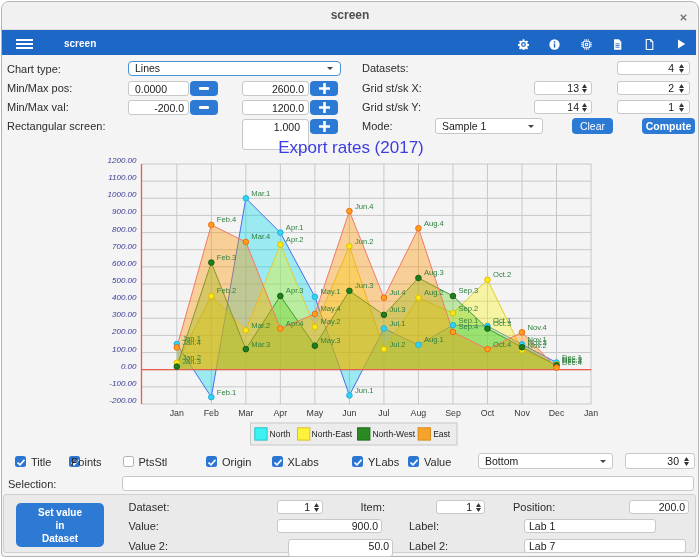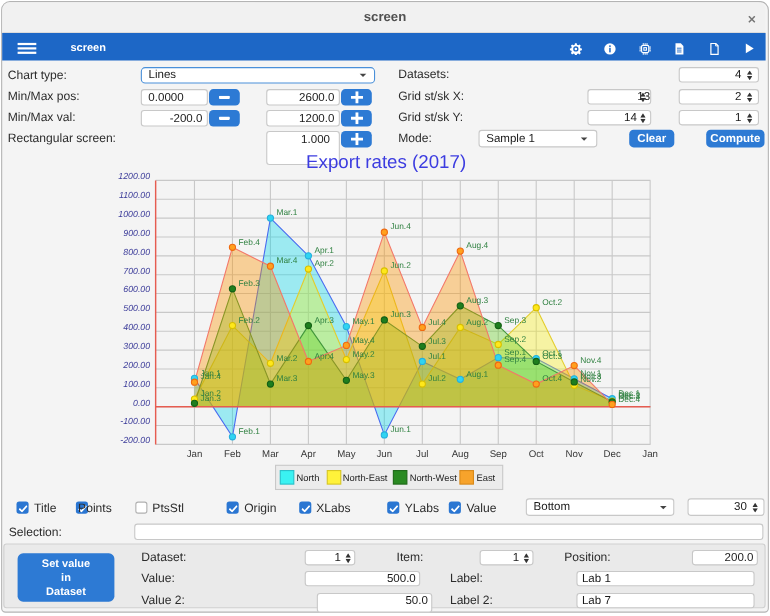--- a/index.html
+++ b/index.html
@@ -99,21 +99,21 @@
       <rect width="10" height="3" rx="1" fill="#fff"></rect>
     </svg>
   </div>
 <div class="fld num" style="left:242px;top:81px;width:67px;height:15px;line-height:14px;padding-right:4px">2600.0</div>
 <div class="btn btnf" style="left:310px;top:81px;width:28px;height:15px">
     <svg width="11" height="11">
       <path d="M4.2 0 h2.6 v4.2 h4.2 v2.6 h-4.2 v4.2 h-2.6 v-4.2 h-4.2 v-2.6 h4.2 z" fill="#fff"></path>
     </svg>
   </div>
 <div class="lbl" style="left:362px;top:82px">Grid st/sk X:</div>
-<div class="fld num" style="left:534px;top:81px;width:58px;height:14px;line-height:13px;padding-right:0">13</div>
+<div class="fld num" style="left:534px;top:81px;width:58px;height:14px;line-height:13px;padding-right:12px">13</div>
 <div class="spin" style="left:581px;top:81px;height:14px">
     <svg width="5" height="4">
       <path d="M2.5 0 L5 4 H0 z" fill="#333"></path>
     </svg>
     <svg width="5" height="4" style="margin-top:1px">
       <path d="M2.5 4 L5 0 H0 z" fill="#333"></path>
     </svg>
   </div>
 <div class="fld num" style="left:617px;top:81px;width:73px;height:14px;line-height:13px;padding-right:15px">2</div>
 <div class="spin" style="left:678px;top:81px;height:14px">
@@ -161,21 +161,21 @@
 <div class="lbl" style="left:7px;top:120px">Rectangular screen:</div>
 <div class="fld num" style="left:242px;top:119px;width:67px;height:31px;line-height:14px;padding-right:8px">1.000</div>
 <div class="btn btnf" style="left:310px;top:119px;width:28px;height:15px">
     <svg width="11" height="11">
       <path d="M4.2 0 h2.6 v4.2 h4.2 v2.6 h-4.2 v4.2 h-2.6 v-4.2 h-4.2 v-2.6 h4.2 z" fill="#fff"></path>
     </svg>
   </div>
 <div class="lbl" style="left:362px;top:120px">Mode:</div>
 <div class="fld" style="left:435px;top:118px;width:108px;height:16px;line-height:15px;padding-left:6px;font-size:10.5px">Sample 1</div>
 <div class="arrow" style="left:528px;top:125px;border-left-width:3px;border-right-width:3px"></div>
-<div class="btn" style="left:572px;top:118px;width:41px;height:16px;font-size:10.5px;font-weight:bold;line-height:16px">Clear</div>
+<div class="btn" style="left:572px;top:118px;width:41px;height:16px;font-size:10.5px;font-weight:normal;line-height:16px">Clear</div>
 <div class="btn" style="left:642px;top:118px;width:53px;height:16px;font-size:10.5px;font-weight:bold;line-height:16px">Compute</div>
 <svg width="700" height="310" style="position:absolute;left:0;top:136px">
 <text x="351" y="16.8" font-size="17" fill="#3c3ce0" text-anchor="middle" font-family="Liberation Sans, sans-serif">Export rates (2017)</text>
 <g stroke="#c8c8c8" stroke-width="1">
       <line x1="141.5" y1="28.00" x2="591.3" y2="28.00"></line>
       <line x1="141.5" y1="45.14" x2="591.3" y2="45.14"></line>
       <line x1="141.5" y1="62.28" x2="591.3" y2="62.28"></line>
       <line x1="141.5" y1="79.42" x2="591.3" y2="79.42"></line>
       <line x1="141.5" y1="96.57" x2="591.3" y2="96.57"></line>
       <line x1="141.5" y1="113.71" x2="591.3" y2="113.71"></line>
@@ -420,19 +420,19 @@
     <svg width="5" height="4">
       <path d="M2.5 0 L5 4 H0 z" fill="#333"></path>
     </svg>
     <svg width="5" height="4" style="margin-top:1px">
       <path d="M2.5 4 L5 0 H0 z" fill="#333"></path>
     </svg>
   </div>
 <div class="lbl" style="left:513px;top:501px">Position:</div>
 <div class="fld num" style="left:629px;top:500px;width:60px;height:14px;line-height:13px;padding-right:3px">200.0</div>
 <div class="lbl" style="left:128.5px;top:520px">Value:</div>
-<div class="fld num" style="left:277px;top:519px;width:105px;height:14px;line-height:13px;padding-right:3px">500.0</div>
+<div class="fld num" style="left:277px;top:519px;width:105px;height:14px;line-height:13px;padding-right:3px">900.0</div>
 <div class="lbl" style="left:409px;top:520px">Label:</div>
-<div class="fld" style="left:524px;top:519px;width:162px;height:14px;line-height:13px;padding-left:4px">Lab 1</div>
+<div class="fld" style="left:524px;top:519px;width:132px;height:14px;line-height:13px;padding-left:4px">Lab 1</div>
 <div class="lbl" style="left:128.5px;top:540px">Value 2:</div>
 <div class="fld num" style="left:288px;top:539px;width:105px;height:18px;line-height:13px;padding-right:3px">50.0</div>
 <div class="lbl" style="left:409px;top:540px">Label 2:</div>
 <div class="fld" style="left:524px;top:539px;width:162px;height:14px;line-height:13px;padding-left:4px">Lab 7</div>
 
 </body></html>

